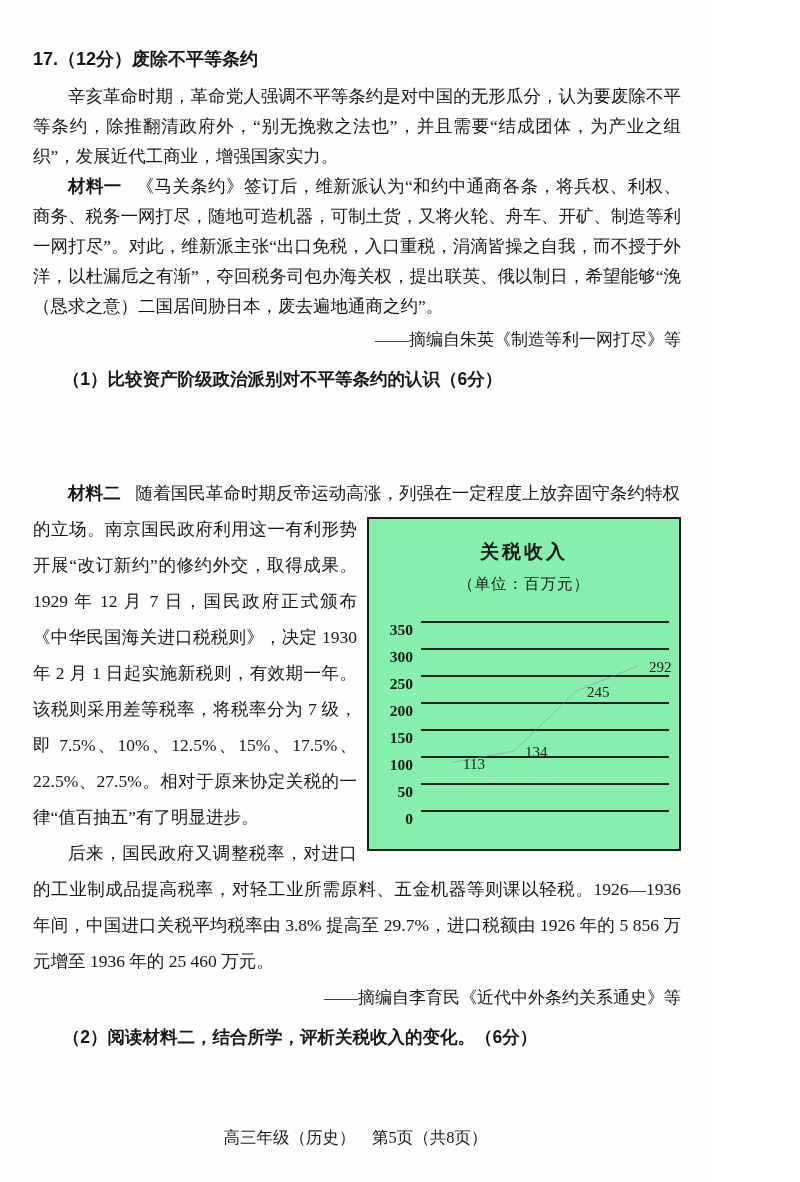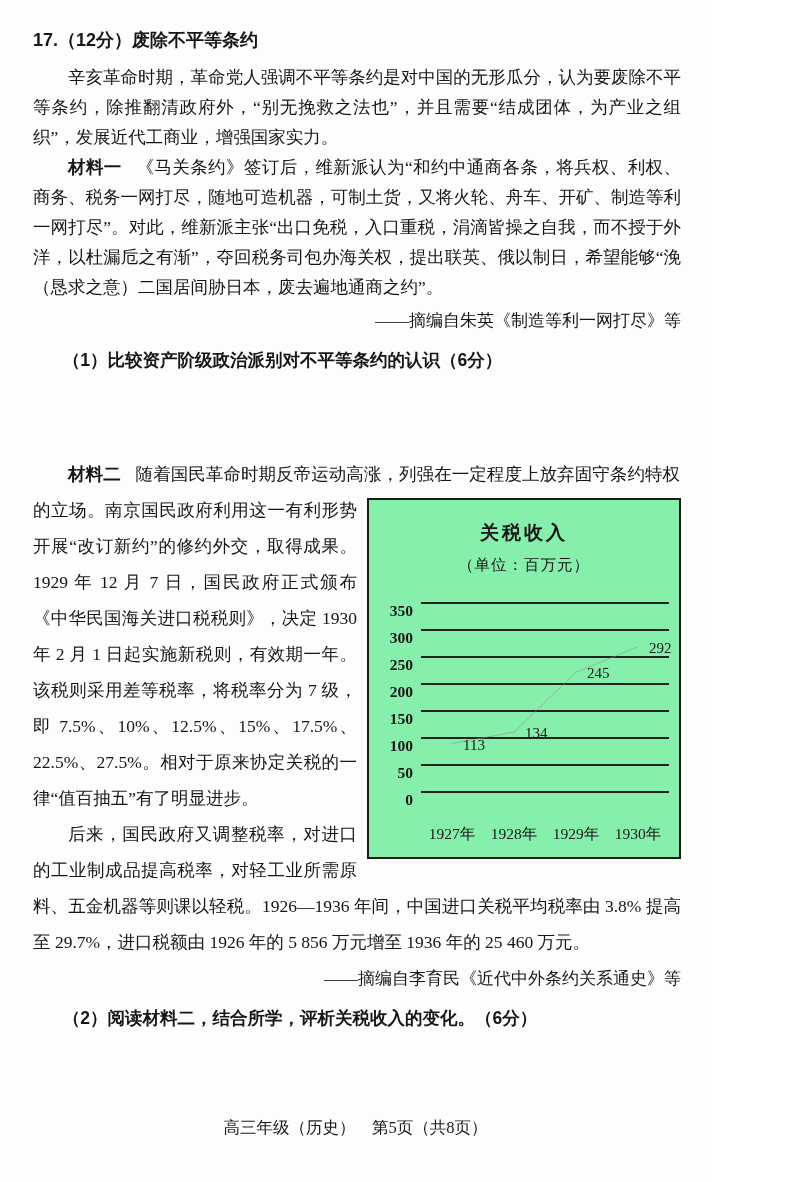--- a/index.html
+++ b/index.html
@@ -2,21 +2,21 @@
 <html><head>
 <meta charset="utf-8">
 <style>
   html,body{margin:0;padding:0;background:#ffffff;}
   .page{
     position:relative;
     width:711px;height:1182px;
     background:#fdfdfb;
     color:#161616;
     font-family:"Liberation Serif","DejaVu Serif",serif;
-    padding:28px 30px 0 33px;
+    padding:47px 30px 0 33px;
     box-sizing:border-box;
     overflow:hidden;
   }
   .qtitle{
     font-family:"Liberation Sans","DejaVu Sans",sans-serif;
     font-weight:bold;font-size:18px;line-height:24px;
     margin:0 0 10px 0;
   }
   .para{
     margin:0;font-size:17.5px;line-height:30px;
@@ -52,21 +52,21 @@
   .grid-row{display:flex;align-items:flex-start;height:27px;}
   .ytick{
     width:34px;text-align:right;margin-right:8px;
     font-size:15.5px;font-weight:bold;
   }
   .gridline{flex:1;border-top:2px solid #222;}
   .x-row{display:flex;margin-left:42px;margin-top:6px;}
   .x-row span{flex:1;text-align:center;font-size:15.5px;}
   .clear{clear:both;}
   .footer{
-    position:absolute;left:0;right:0;bottom:43px;
+    position:absolute;left:0;right:0;bottom:33px;
     text-align:center;font-size:16.5px;
   }
 </style>
 </head>
 <body>
 
 <div class="page">
 
   <h1 class="qtitle">17.（12分）废除不平等条约</h1>
 
@@ -110,26 +110,20 @@
             <span class="gridline"></span>
           </div>
           <div class="grid-row">
             <span class="ytick">50</span>
             <span class="gridline"></span>
           </div>
           <div class="grid-row">
             <span class="ytick">0</span>
             <span class="gridline"></span>
           </div>
-          <div class="x-row">
-            <span>1927年</span>
-            <span>1928年</span>
-            <span>1929年</span>
-            <span>1930年</span>
-          </div>
           <svg width="248" height="216" style="position: absolute; left: 42px; top: 0px; overflow: visible; pointer-events: none;">
             <polyline points="31.0,141.5 93.0,130.1 155.0,70.2 217.0,44.8" fill="none" stroke="#8c8c8c" stroke-width="1" opacity="0.55"></polyline>
             <text x="42.0" y="147.5" font-size="15" fill="#161616">113</text>
             <text x="104.0" y="136.1" font-size="15" fill="#161616">134</text>
             <text x="166.0" y="76.2" font-size="15" fill="#161616">245</text>
             <text x="228.0" y="50.8" font-size="15" fill="#161616">292</text>
           </svg>
         </div>
     </div>
 

